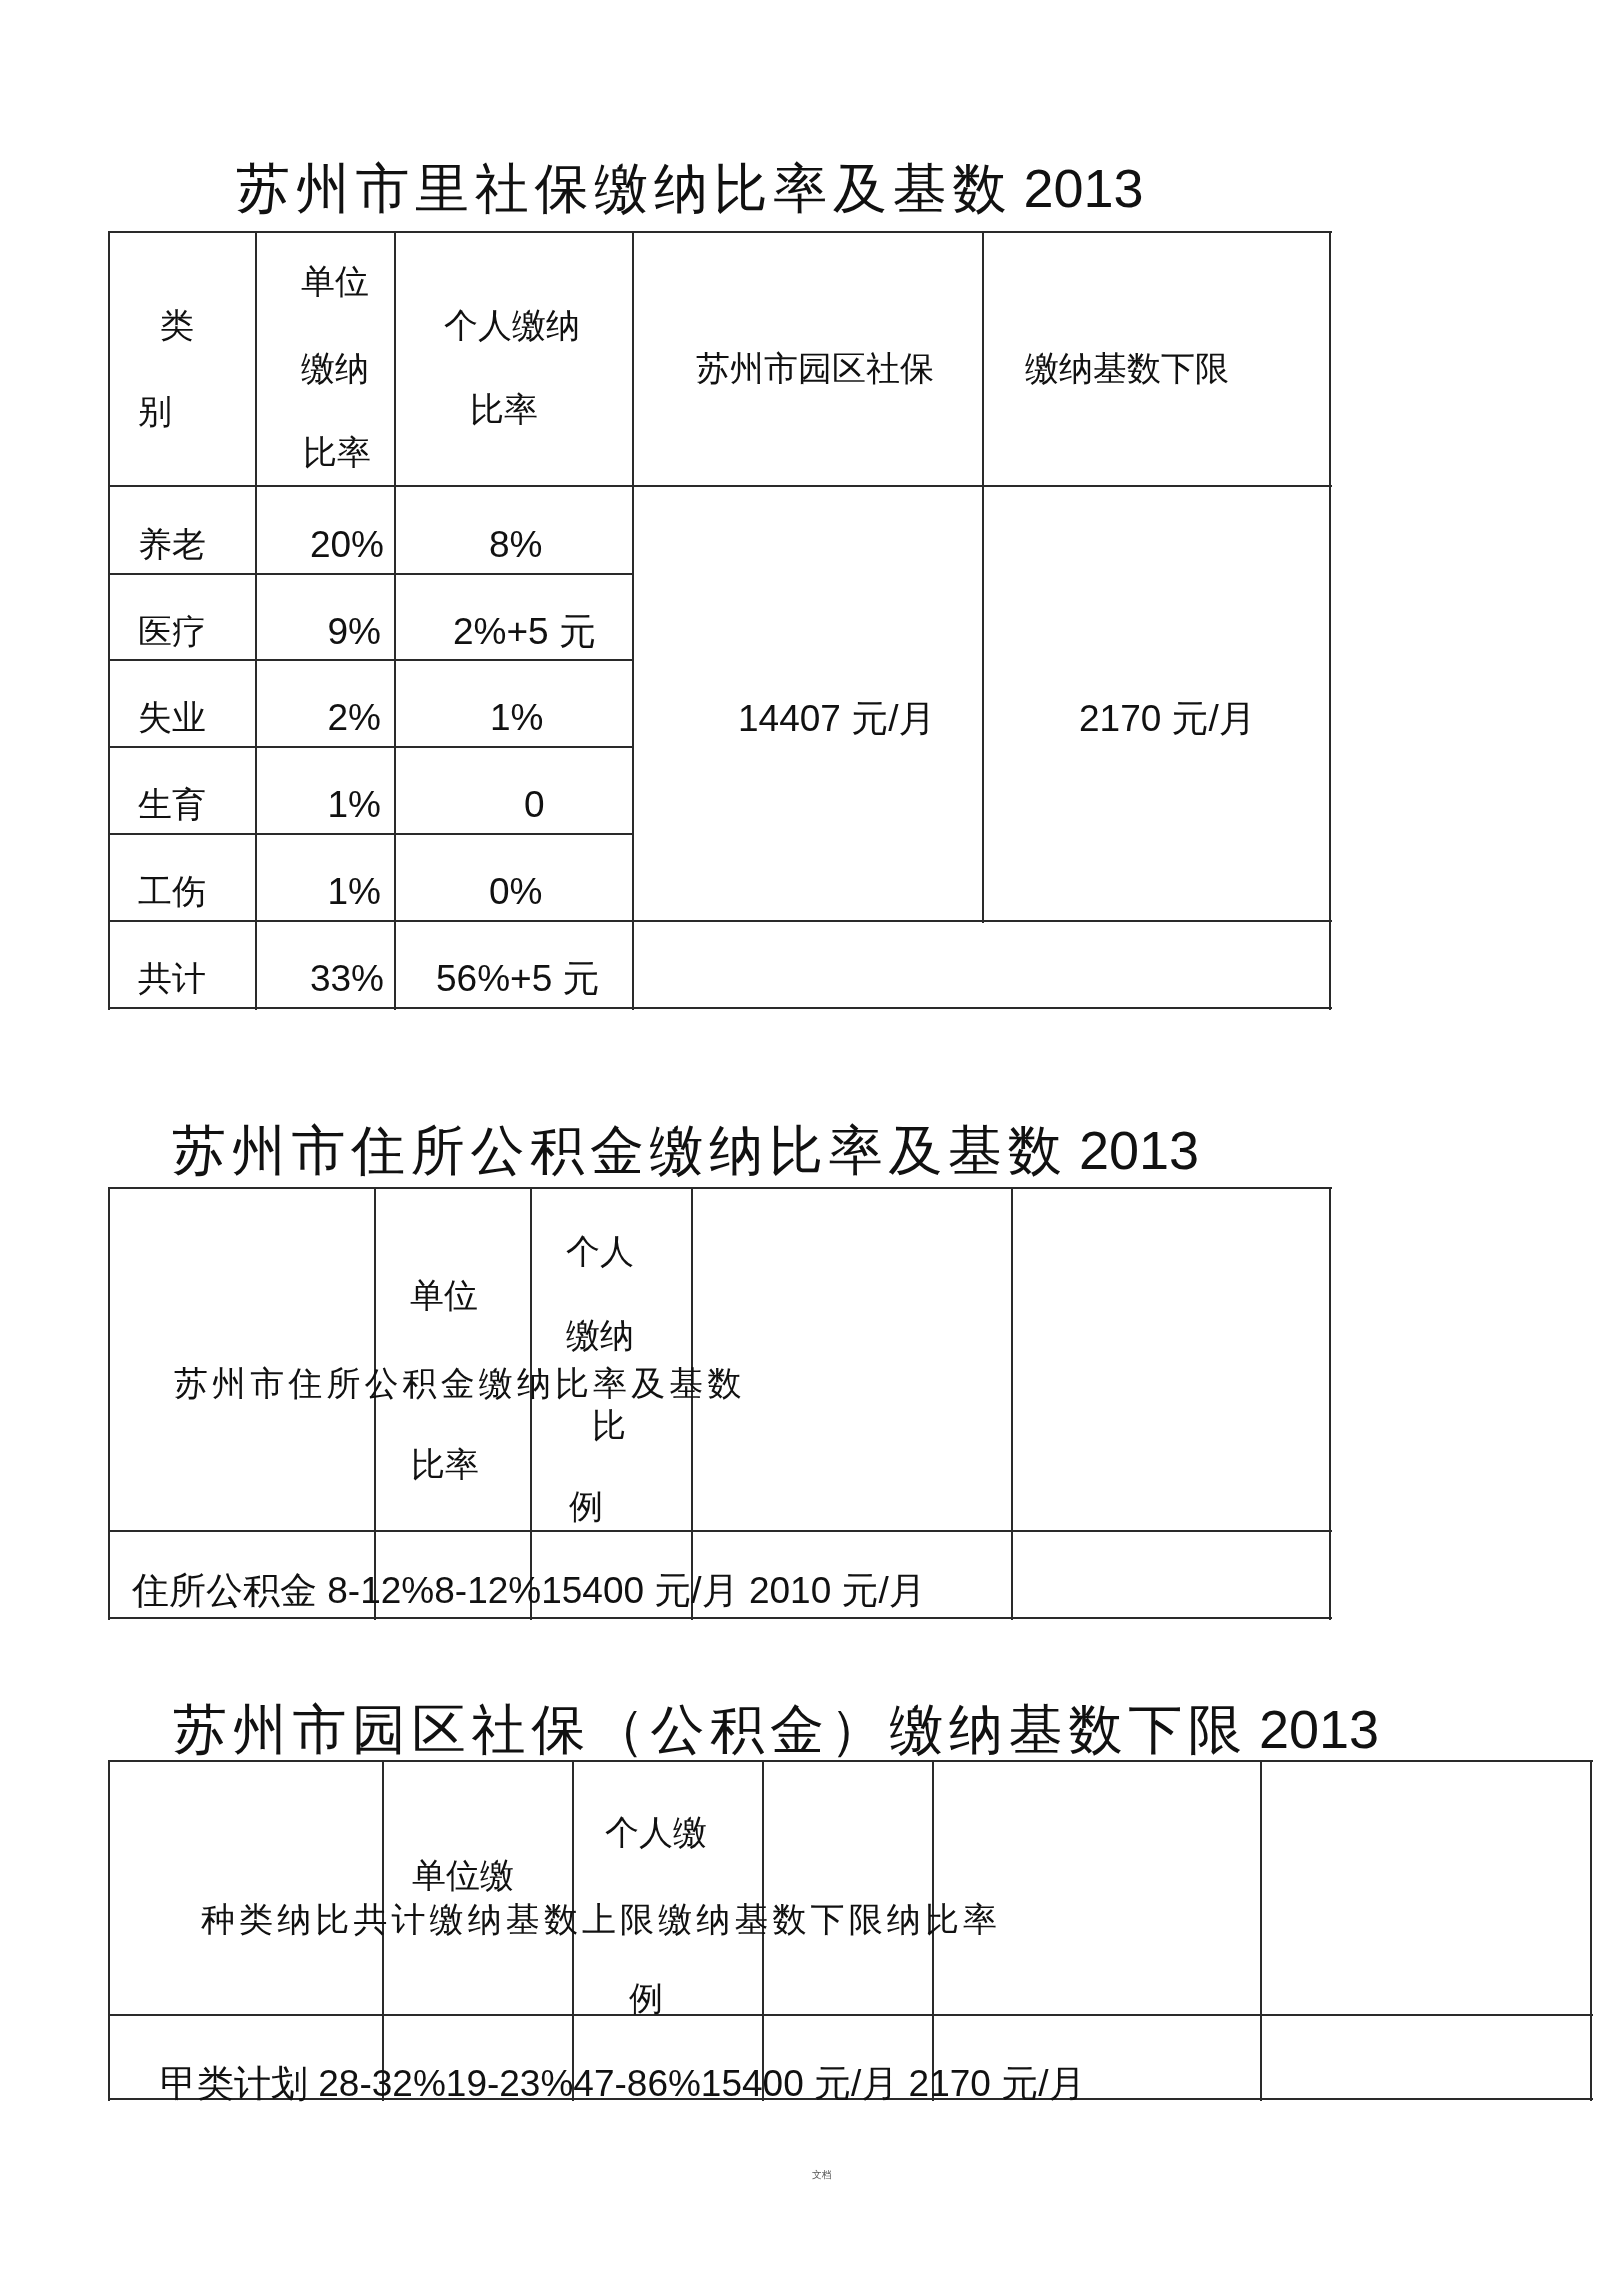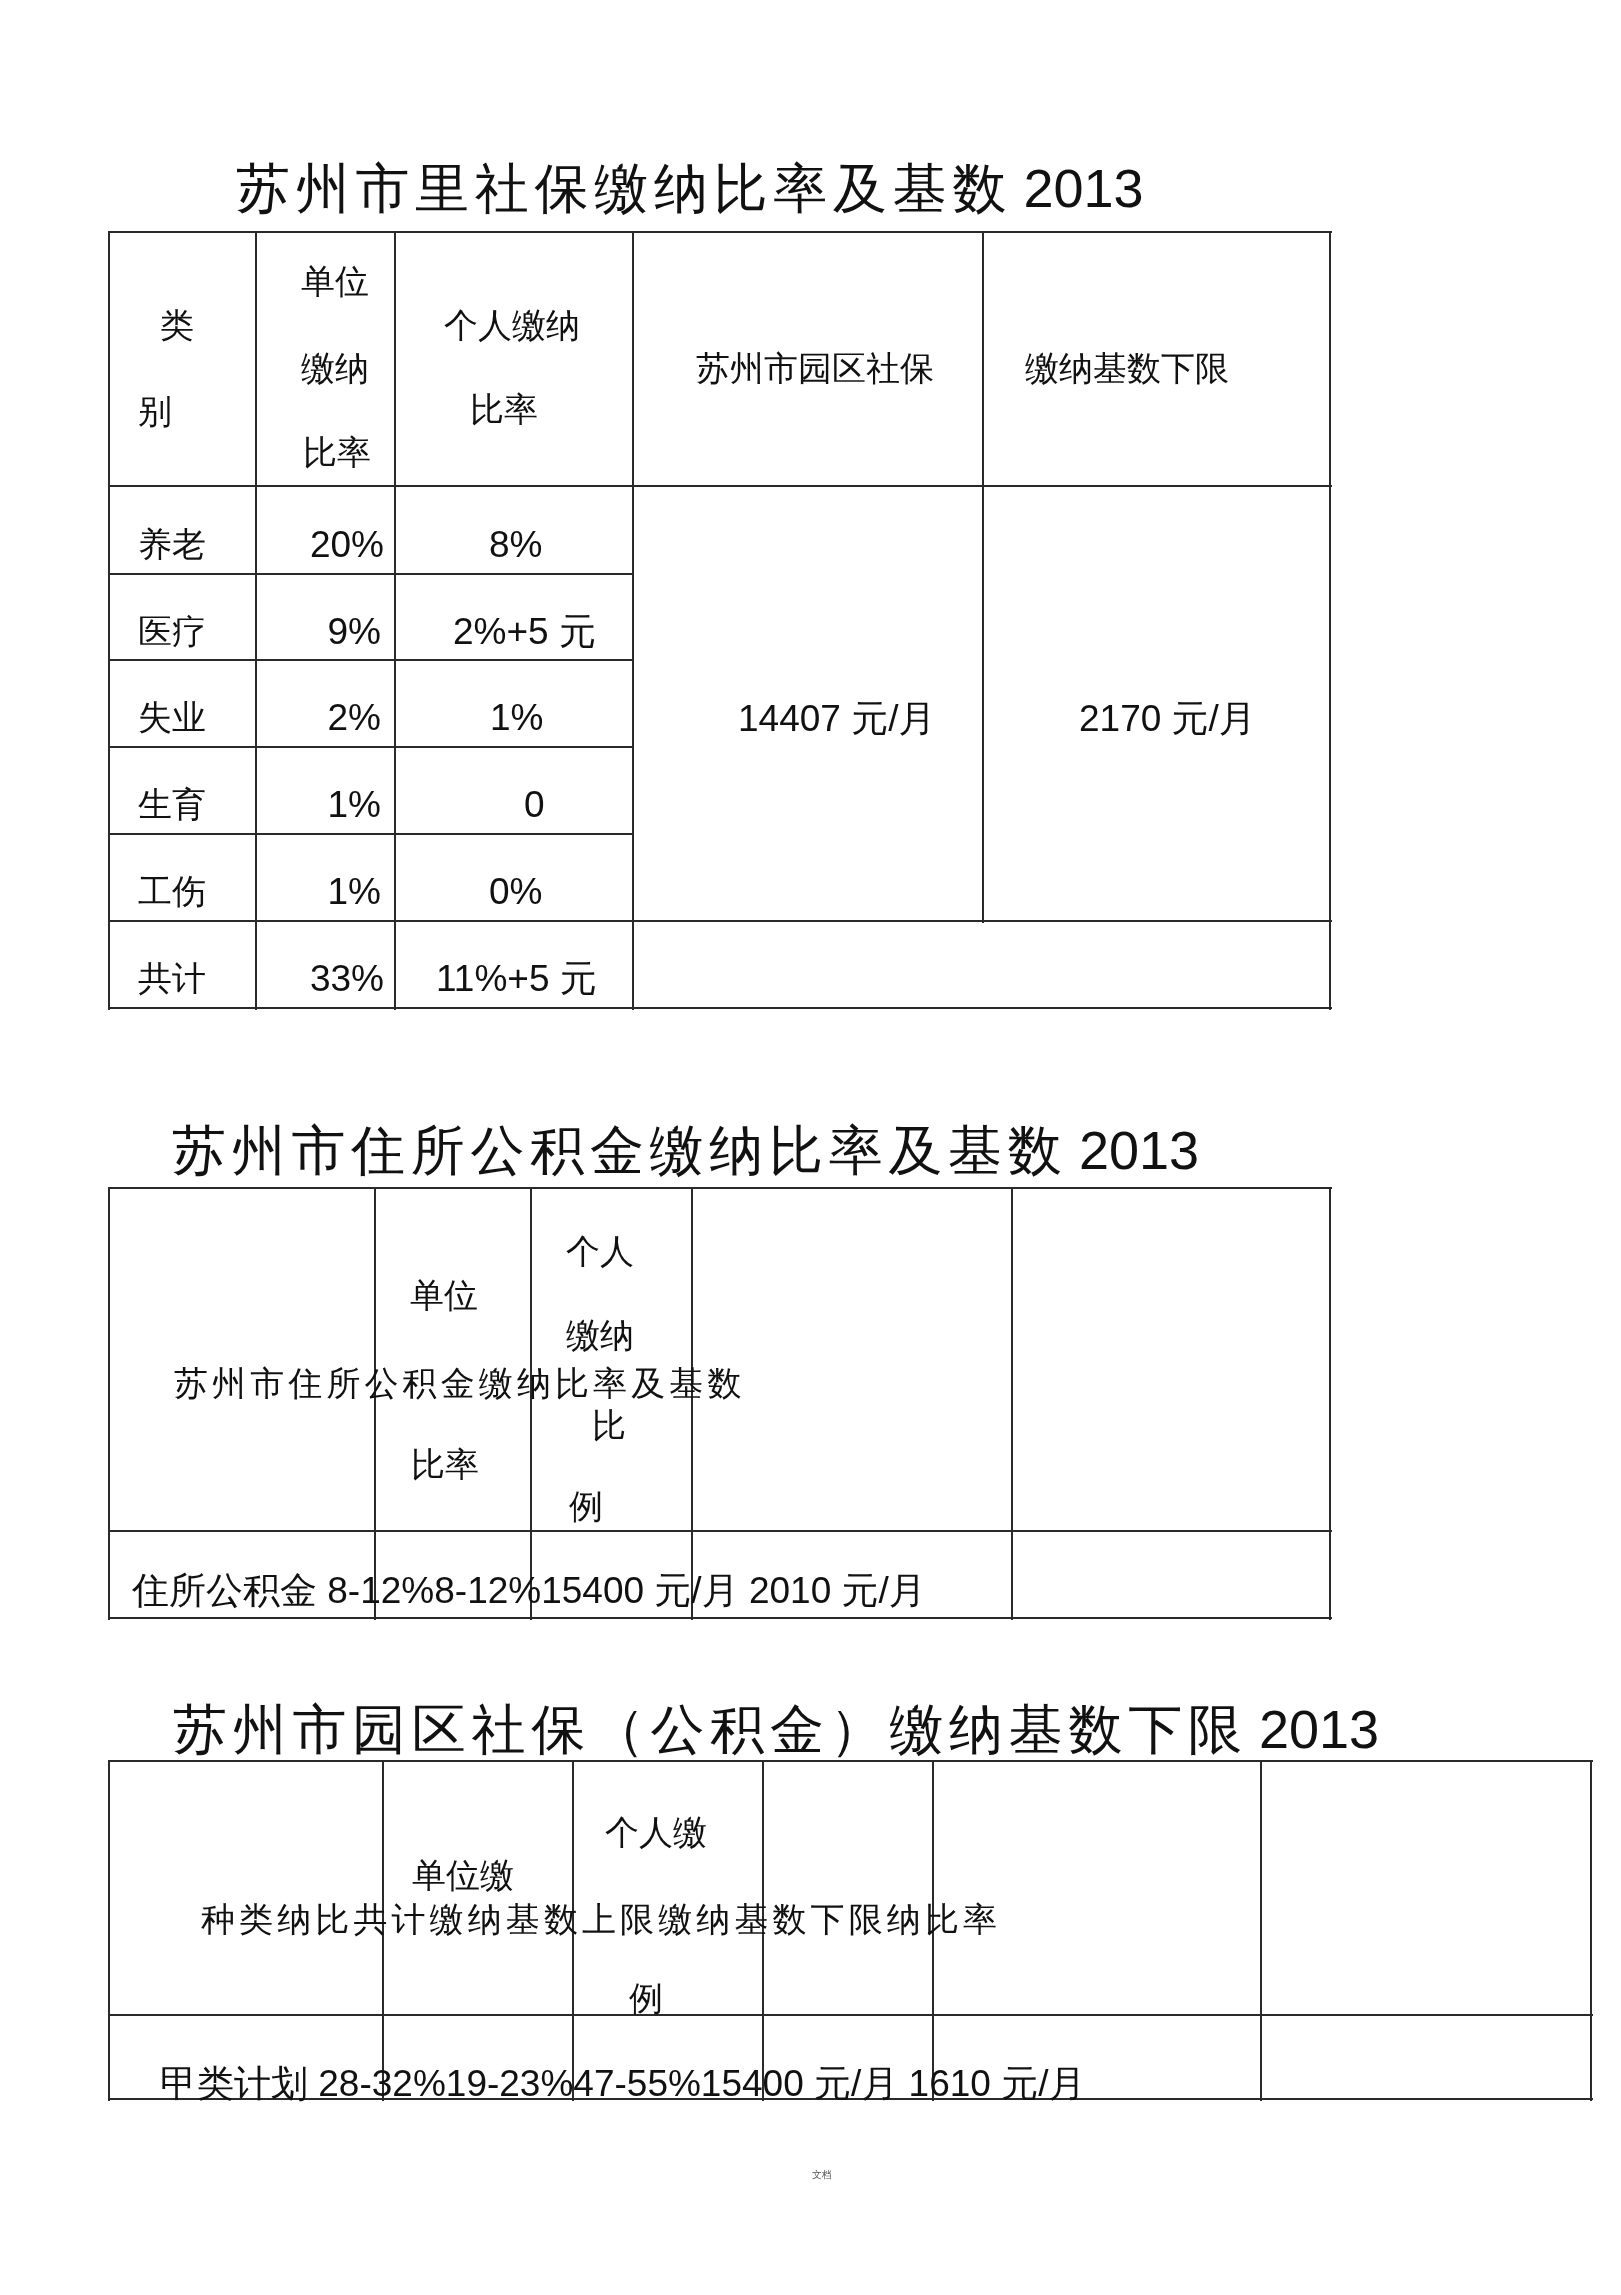--- a/index.html
+++ b/index.html
@@ -64,21 +64,21 @@
   <div class="abs mixed" style="right:1241px; top:698px;">2%</div>
   <div class="abs mixed" style="right:1241px; top:785px;">1%</div>
   <div class="abs mixed" style="right:1241px; top:872px;">1%</div>
   <div class="abs mixed" style="right:1238px; top:959px;">33%</div>
 
   <div class="abs mixed" style="left:489px; top:525px;">8%</div>
   <div class="abs mixed" style="left:453px; top:612px;">2%+5 元</div>
   <div class="abs mixed" style="left:490px; top:698px;">1%</div>
   <div class="abs mixed" style="left:524px; top:785px;">0</div>
   <div class="abs mixed" style="left:489px; top:872px;">0%</div>
-  <div class="abs mixed" style="left:436px; top:959px;">11%+5 元</div>
+  <div class="abs mixed" style="left:436px; top:959px;">56%+5 元</div>
 
   <div class="abs mixed" style="left:738px; top:699px;">14407 元/月</div>
   <div class="abs mixed" style="left:1079px; top:699px;">2170 元/月</div>
 </div>
 
 <div class="abs title" style="left:172px; top:1122px;">
   <span>苏州市住所公积金缴纳比率及基数</span><span class="yr" style="margin-left:11.4px;">2013</span>
 </div>
 
 <div>
@@ -119,17 +119,17 @@
   <div class="vline" style="left:762px; top:1760px; height:341px;"></div>
   <div class="vline" style="left:932px; top:1760px; height:341px;"></div>
   <div class="vline" style="left:1260px; top:1760px; height:341px;"></div>
   <div class="vline" style="left:1590px; top:1760px; height:341px;"></div>
 
   <div class="abs cjk" style="left:605px; top:1813px;">个人缴</div>
   <div class="abs cjk" style="left:412px; top:1856px;">单位缴</div>
   <div class="abs cjk" style="left:201px; top:1900px; letter-spacing:4.1px;">种类纳比共计缴纳基数上限缴纳基数下限纳比率</div>
   <div class="abs cjk" style="left:629px; top:1979px;">例</div>
 
-  <div class="abs mixed" style="left:160px; top:2064px;">甲类计划 28-32%19-23%47-55%15400 元/月 1610 元/月</div>
+  <div class="abs mixed" style="left:160px; top:2064px;">甲类计划 28-32%19-23%47-86%15400 元/月 2170 元/月</div>
 </div>
 
 <div class="abs footer" style="left:812px; top:2169px;">文档</div>
 
 
 </body></html>

